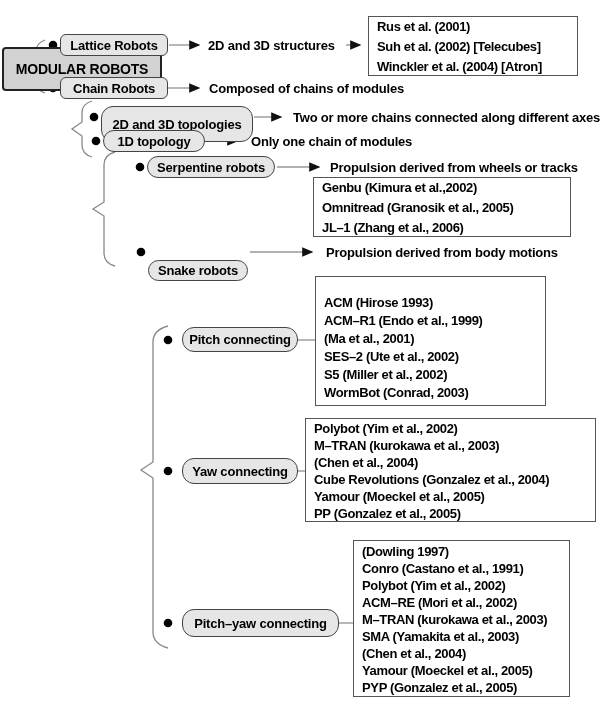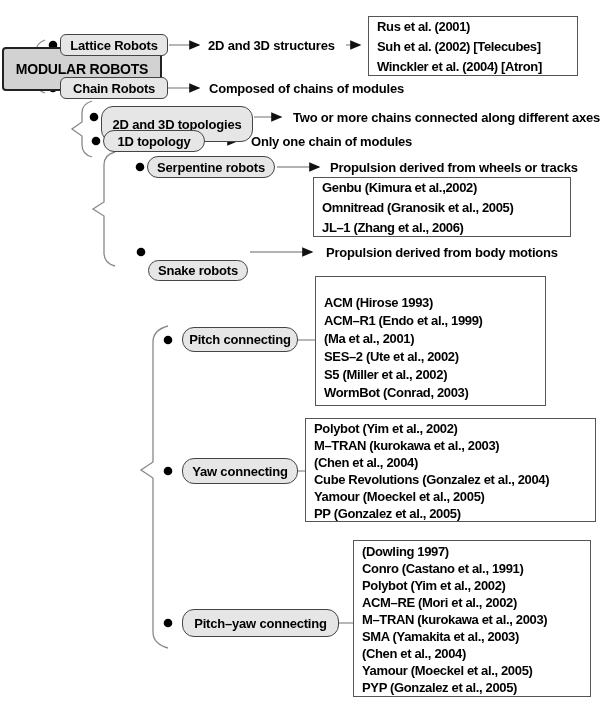--- a/index.html
+++ b/index.html
@@ -128,21 +128,21 @@
 
   <div class="refbox lh17" style="left:305px;top:418px;width:291px;height:104px;padding-top:1px;">
       <div>Polybot (Yim et al., 2002)</div>
       <div>M–TRAN (kurokawa et al., 2003)</div>
       <div>(Chen et al., 2004)</div>
       <div>Cube Revolutions (Gonzalez et al., 2004)</div>
       <div>Yamour (Moeckel et al., 2005)</div>
       <div>PP (Gonzalez et al., 2005)</div>
     </div>
 
-  <div class="refbox lh17" style="left:353px;top:540px;width:238px;height:157px;padding-top:2px;">
+  <div class="refbox lh17" style="left:353px;top:540px;width:217px;height:157px;padding-top:2px;">
       <div>(Dowling 1997)</div>
       <div>Conro (Castano et al., 1991)</div>
       <div>Polybot (Yim et al., 2002)</div>
       <div>ACM–RE (Mori et al., 2002)</div>
       <div>M–TRAN (kurokawa et al., 2003)</div>
       <div>SMA (Yamakita et al., 2003)</div>
       <div>(Chen et al., 2004)</div>
       <div>Yamour (Moeckel et al., 2005)</div>
       <div>PYP (Gonzalez et al., 2005)</div>
     </div>

